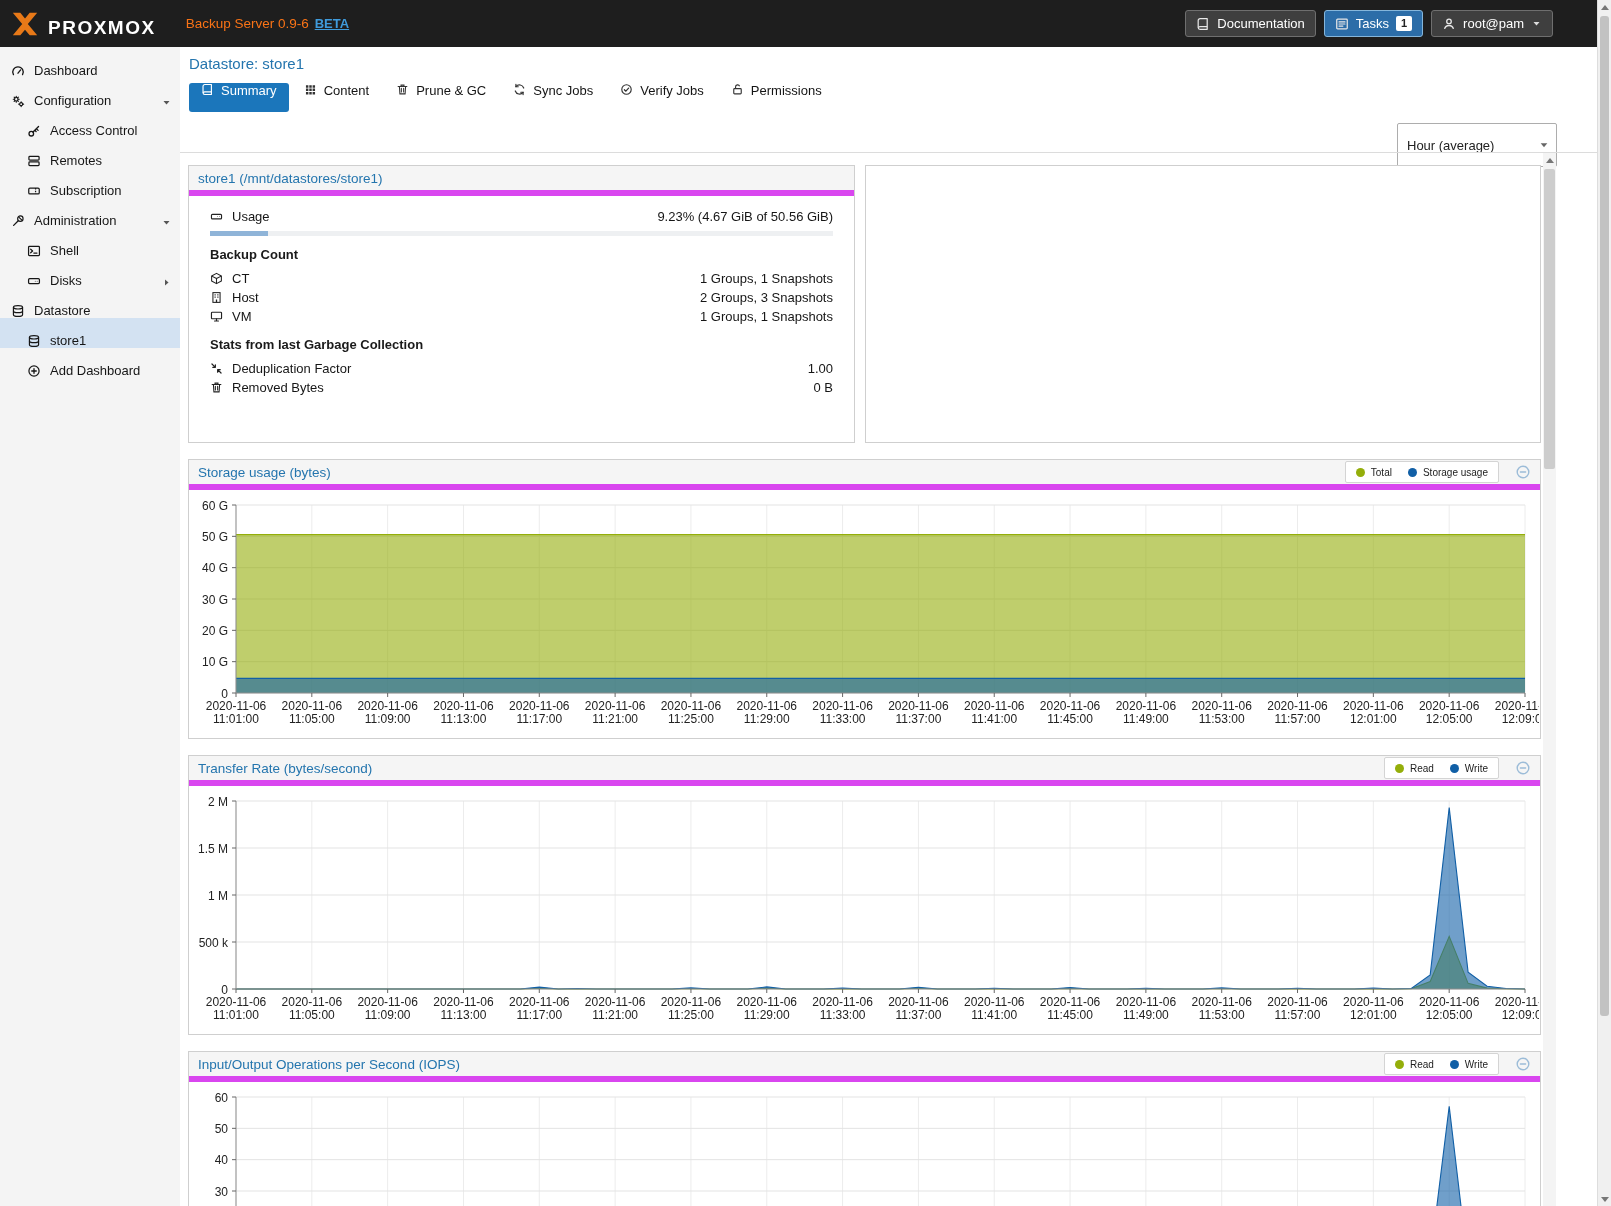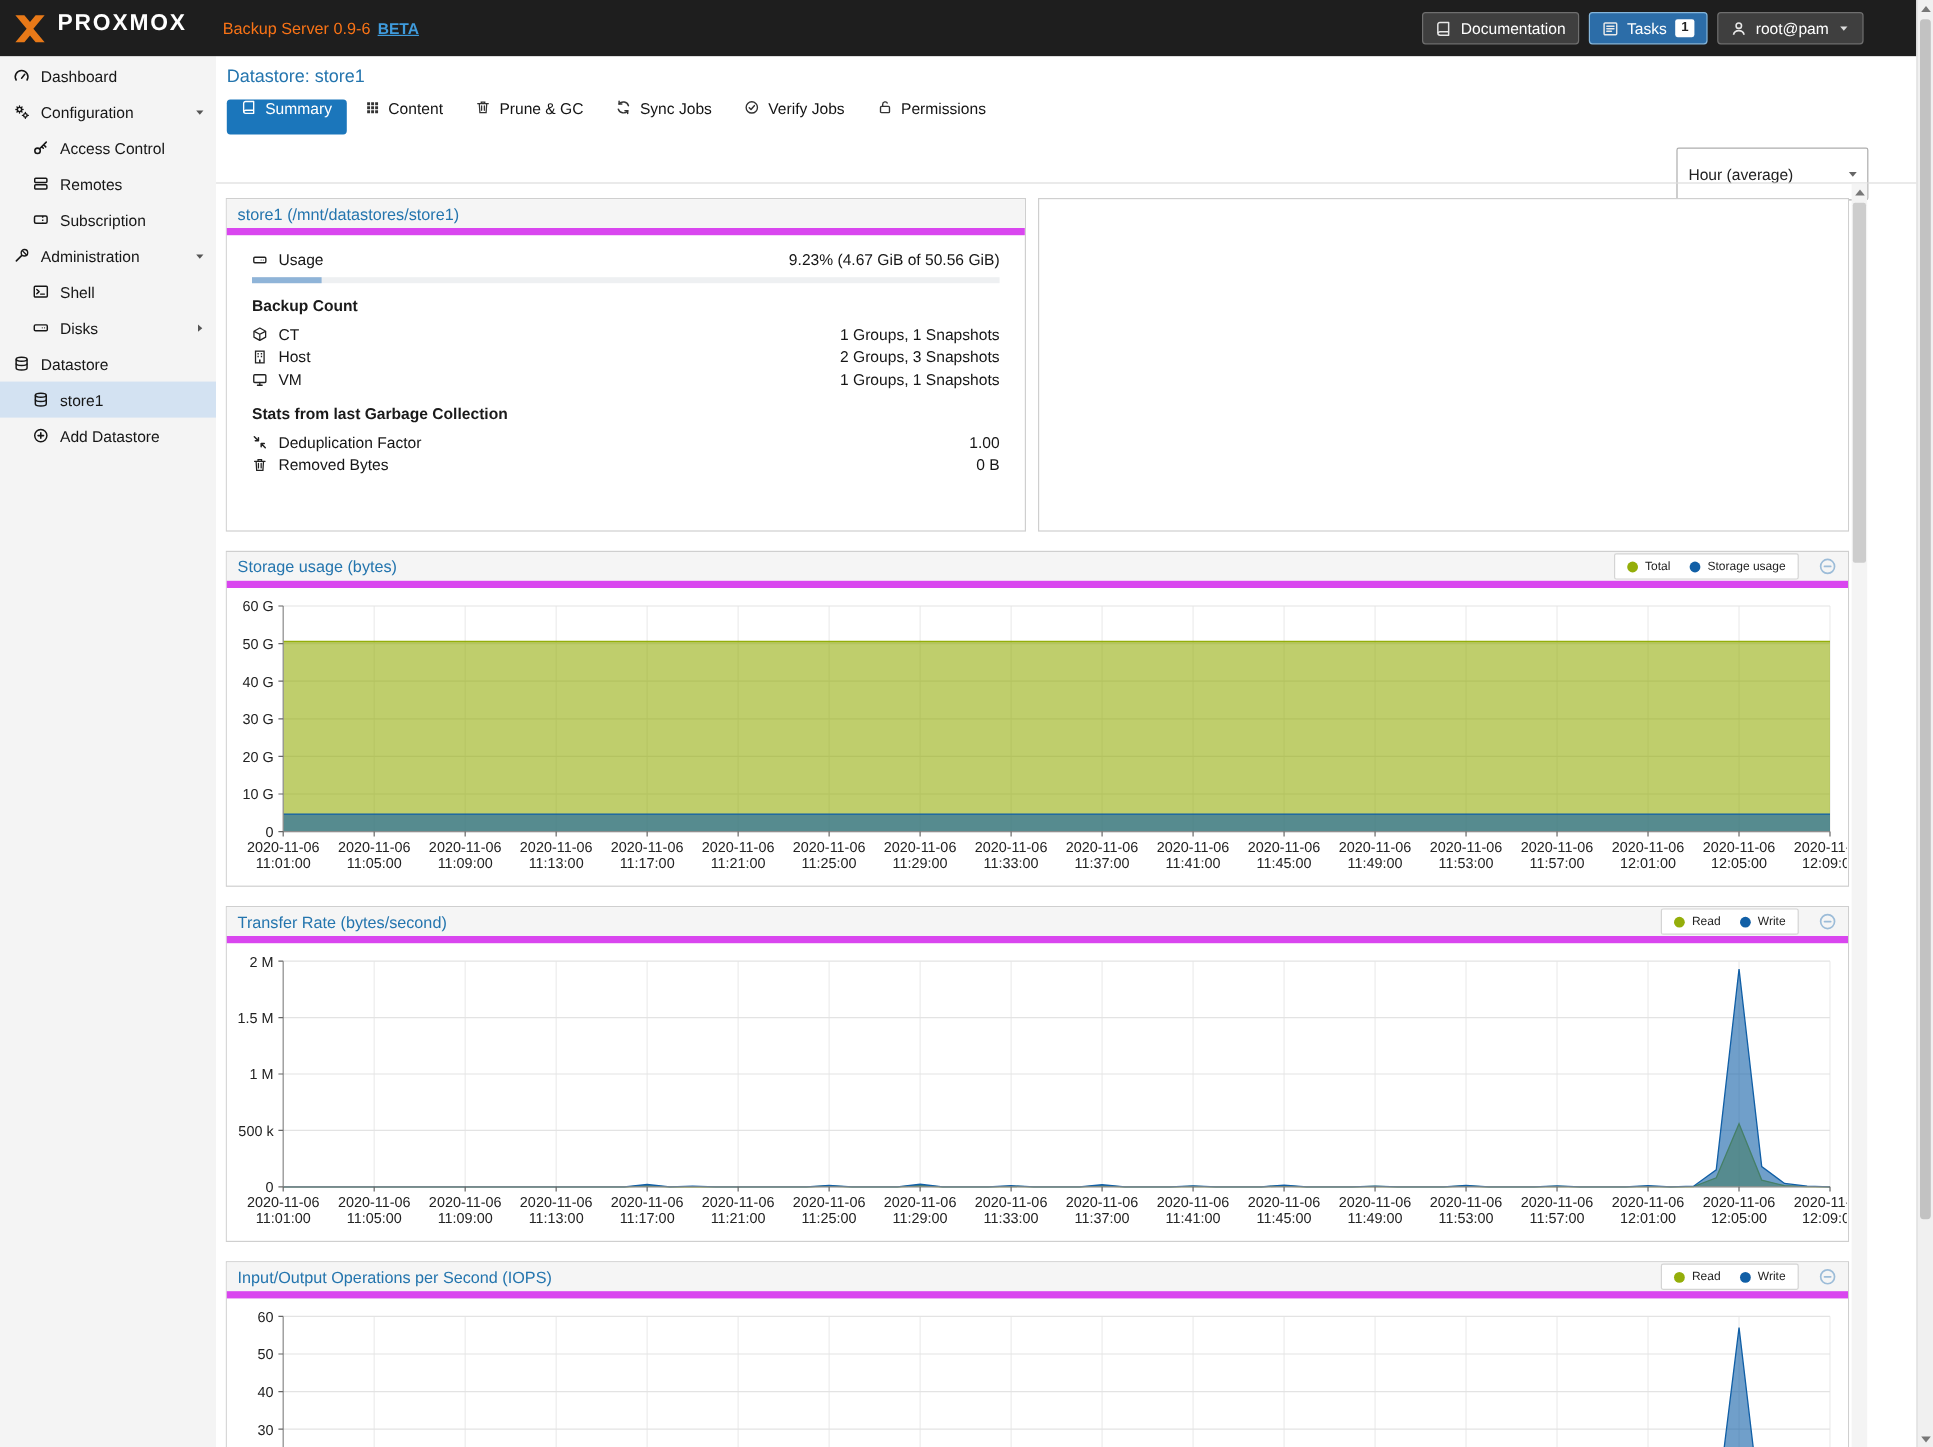--- a/index.html
+++ b/index.html
@@ -4,36 +4,36 @@
 <style>
 *{margin:0;padding:0;box-sizing:border-box}
 html,body{width:1611px;height:1206px;overflow:hidden;background:#fff;
   font-family:"Liberation Sans","DejaVu Sans",sans-serif;font-size:13px;color:#1a1a1a}
 body{position:relative}
 .ic{width:14px;height:14px;display:block;flex:0 0 auto}
 
 
 .topbar{position:absolute;left:0;top:0;width:1597px;height:47px;background:#1e1e1e;
   display:flex;align-items:center}
-.logo{display:flex;align-items:flex-start;gap:8px;padding-left:10px}
+.logo{display:flex;align-items:flex-end;gap:8px;padding-left:10px}
 .logo-mark{width:30px;height:30px}
 .logo-text{color:#fff;font-weight:bold;font-size:19px;letter-spacing:1.5px}
 .subtitle{color:#f97316;font-size:13.5px;margin-left:30px}
 .beta{color:#3f9bdc;font-weight:bold;font-size:13px;text-decoration:underline;margin-left:6px;cursor:pointer}
 .topbar-right{margin-left:auto;display:flex;gap:8px;padding-right:44px}
 .tb-btn{height:27px;display:flex;align-items:center;gap:7px;padding:0 10px;border-radius:3px;
   background:#3f3f3f;border:1px solid #6f6f6f;color:#fff;font-size:13px;cursor:pointer}
 .tb-btn .ic{color:#e8e8e8}
 .tb-btn.tasks{background:#2c6da8;border-color:#85b6db}
 .badge{background:#fff;color:#222;border-radius:2px;font-size:11px;line-height:15px;padding:0 5px;font-weight:bold}
 .tb-caret{width:11px;height:11px;color:#ddd}
 
 
 .sidebar{position:absolute;left:0;top:47px;width:180px;bottom:0;background:#f4f4f4;padding-top:1px}
-.side-item{height:30px;display:flex;align-items:center;gap:9px;padding:0 8px 0 11px;color:#161616;cursor:pointer}
+.side-item{height:30px;display:flex;align-items:flex-end;gap:9px;padding:0 8px 0 11px;color:#161616;cursor:pointer}
 .side-item.lvl1{padding-left:27px}
 .side-item.selected{background:#d3e2f2}
 .expander{margin-left:auto;color:#555;width:11px;height:11px}
 
 
 .main{position:absolute;left:180px;top:47px;right:14px;bottom:0;background:#fff}
 .page-title{position:absolute;left:9px;top:8px;font-size:15px;color:#2475ae}
 .tabbar{position:absolute;left:9px;top:36px;height:29px;display:flex;gap:3px}
 .tab{display:flex;align-items:flex-start;gap:7px;padding:0 12px;border-radius:3px;color:#141414;cursor:pointer}
 .tab .ic{color:#333;width:13px;height:13px}
@@ -355,21 +355,21 @@
   <div class="side-item lvl1 selected">
     <svg class="ic">
         <use href="#i-db"></use>
       </svg>
     <span>store1</span>
   </div>
   <div class="side-item lvl1">
     <svg class="ic">
         <use href="#i-plus-circle"></use>
       </svg>
-    <span>Add Datastore</span>
+    <span>Add Dashboard</span>
   </div>
 </aside>
 
 <main class="main">
   <div class="page-title">Datastore: store1</div>
 
   <nav class="tabbar">
     <div class="tab active">
       <svg class="ic">
           <use href="#i-book"></use>

